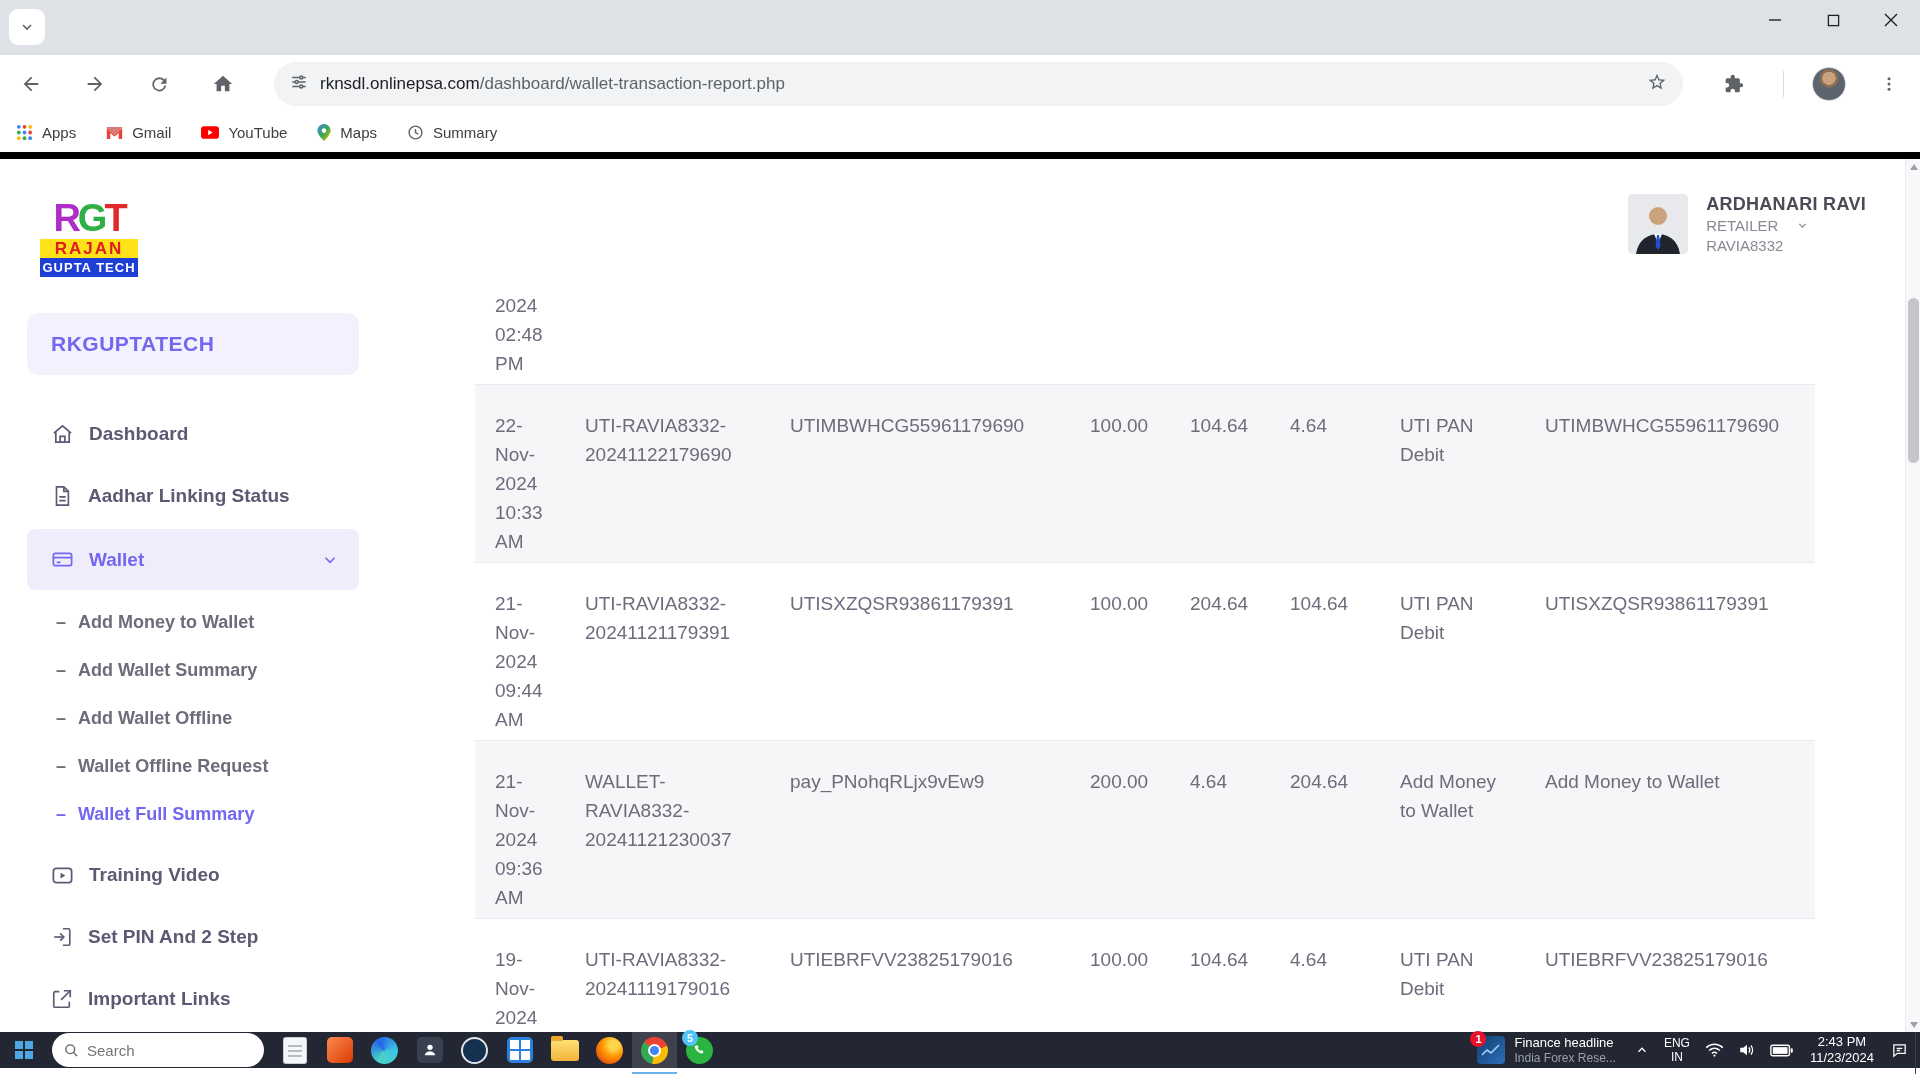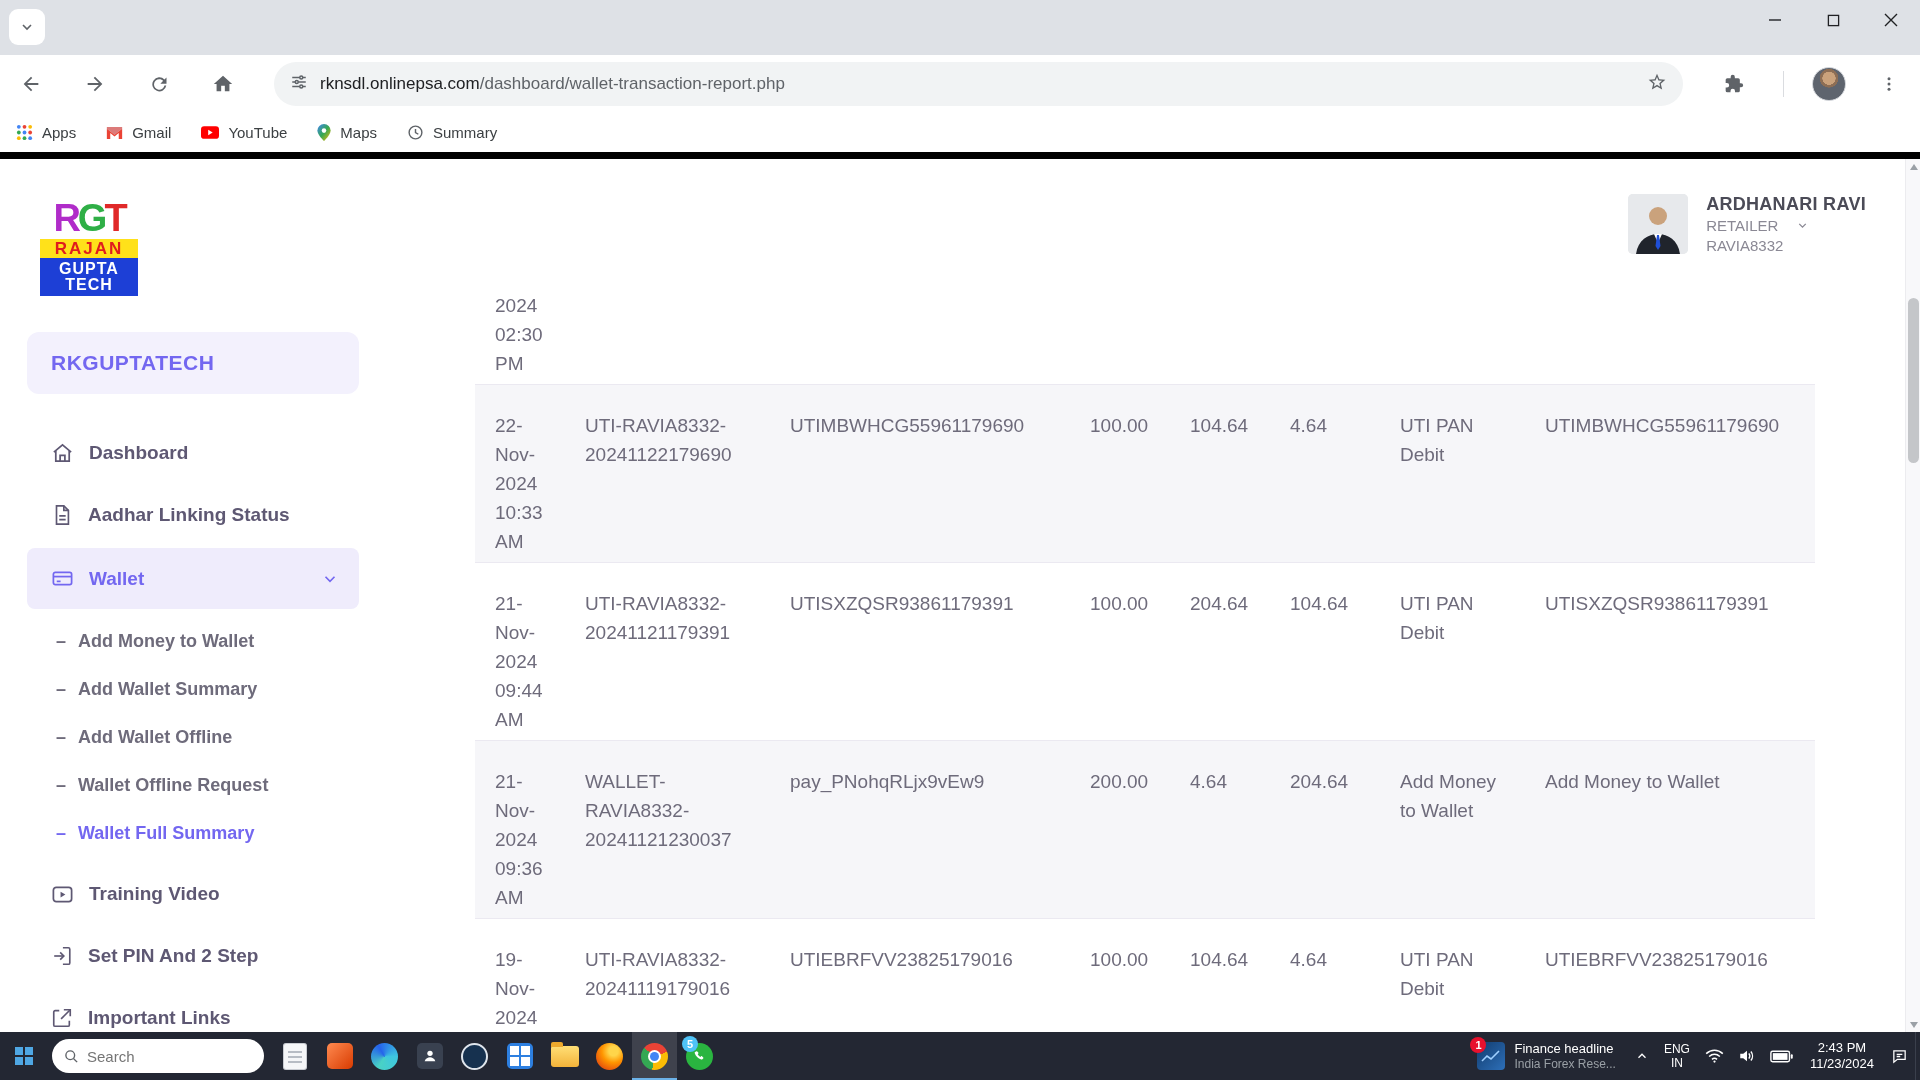--- a/index.html
+++ b/index.html
@@ -30,21 +30,21 @@
   .bm { display:flex; align-items:center; gap:9px; cursor:pointer; }
 
   
   .page { height:873px; display:flex; position:relative; background:#fff; }
 
   .sidebar { width:386px; height:100%; overflow:hidden; flex-shrink:0; background:#fff; }
   .rgt-logo { margin:40px 0 0 40px; width:98px; text-align:center; font-weight:800; line-height:1; }
   .rgt-letters { font-size:38px; letter-spacing:-3px; }
   .rgt-letters .l1 { color:#b02cc9; } .rgt-letters .l2 { color:#2faf46; } .rgt-letters .l3 { color:#e02929; }
   .rgt-rajan { margin-top:2px; background:#ffe11a; color:#e01d1d; font-size:17px; letter-spacing:2px; padding:1px 0; }
-  .rgt-gupta { background:#1d3fd6; color:#fff; font-size:16px; letter-spacing:1px; padding:3px 0; }
+  .rgt-gupta { background:#1d3fd6; color:#fff; font-size:13px; letter-spacing:1px; padding:3px 0; }
   .brand-pill { margin:36px 27px 0 27px; height:62px; border-radius:12px; background:#f3f1fd; display:flex; align-items:center; padding-left:24px;
     color:#7367f0; font-size:21px; font-weight:700; letter-spacing:.5px; }
   .nav { margin-top:28px; color:#5e5873; }
   .nav-item { height:62px; display:flex; align-items:center; padding-left:51px; gap:15px; font-size:19px; font-weight:600; cursor:pointer; }
   .nav-item svg { flex-shrink:0; }
   .nav-parent { margin:2px 27px; height:61px; border-radius:8px; background:#efecfc; color:#7367f0; display:flex; align-items:center; padding:0 20px 0 24px; gap:15px; font-size:19px; font-weight:600; cursor:pointer; }
   .nav-parent .grow { flex:1; }
   .sub-item { height:48px; display:flex; align-items:center; padding-left:56px; gap:12px; font-size:18px; font-weight:600; color:#6e6b7b; cursor:pointer; }
   .sub-item.active { color:#7367f0; }
   .sub-list { margin:8px 0 6px; }
@@ -64,21 +64,21 @@
   .t-cell { padding:0 20px 0 20px; overflow-wrap:break-word; }
 
   .page-scrollbar { position:absolute; right:0; top:0; width:15px; height:100%; background:#f8f8fa; border-left:1px solid #ececef; }
   .ps-arrow { position:absolute; left:0; width:15px; height:15px; display:flex; align-items:center; justify-content:center; }
   .ps-arrow.up { top:0; } .ps-arrow.down { bottom:0; }
   .tri-up { width:0; height:0; border-left:4px solid transparent; border-right:4px solid transparent; border-bottom:6px solid #9aa0a6; }
   .tri-down { width:0; height:0; border-left:4px solid transparent; border-right:4px solid transparent; border-top:6px solid #9aa0a6; }
   .ps-thumb { position:absolute; left:2px; top:139px; width:11px; height:165px; background:#c4c6c9; border-radius:6px; cursor:pointer; }
 
   
-  .taskbar { height:48px; background:#232733; display:flex; align-items:center; color:#fff; }
+  .taskbar { height:36px; background:#232733; display:flex; align-items:center; color:#fff; }
   .tb-start { width:48px; height:48px; display:flex; align-items:center; justify-content:center; cursor:pointer; }
   .win-logo { display:grid; grid-template-columns:8px 8px; grid-template-rows:8px 8px; gap:2px; }
   .win-logo i { background:#4fa7e4; }
   .tb-search { width:212px; height:34px; background:#fff; border-radius:17px; display:flex; align-items:center; padding:0 12px; gap:8px; margin-left:4px; }
   .tb-search input { border:none; outline:none; background:transparent; font-size:15px; color:#444; width:150px; font-family:"Liberation Sans",sans-serif; }
   .tb-apps { display:flex; height:48px; margin-left:8px; }
   .tb-app { width:45px; height:48px; display:flex; align-items:center; justify-content:center; position:relative; cursor:pointer; }
   .tb-app.active { background:rgba(255,255,255,.13); box-shadow:inset 0 -2px 0 #6cb2e8; }
 
   .ic-notepad { width:24px; height:27px; background:#f5f6f8; border-radius:3px; box-shadow:inset 0 0 0 1px #c9ccd2;
@@ -354,21 +354,21 @@
               <path d="M6 9l6 6 6-6"></path>
             </svg>
         </div>
         <div class="user-id">RAVIA8332</div>
       </div>
     </div>
 
     <div class="table-viewport">
 
       <div class="t-row partial">
-        <div class="t-cell">2024 02:30 PM</div>
+        <div class="t-cell">2024 02:48 PM</div>
         <div class="t-cell"></div>
           <div class="t-cell"></div>
           <div class="t-cell"></div>
           <div class="t-cell"></div>
           <div class="t-cell"></div>
           <div class="t-cell"></div>
       </div>
 
       <div class="t-row stripe">
         <div class="t-cell">22-Nov-2024 10:33 AM</div>

